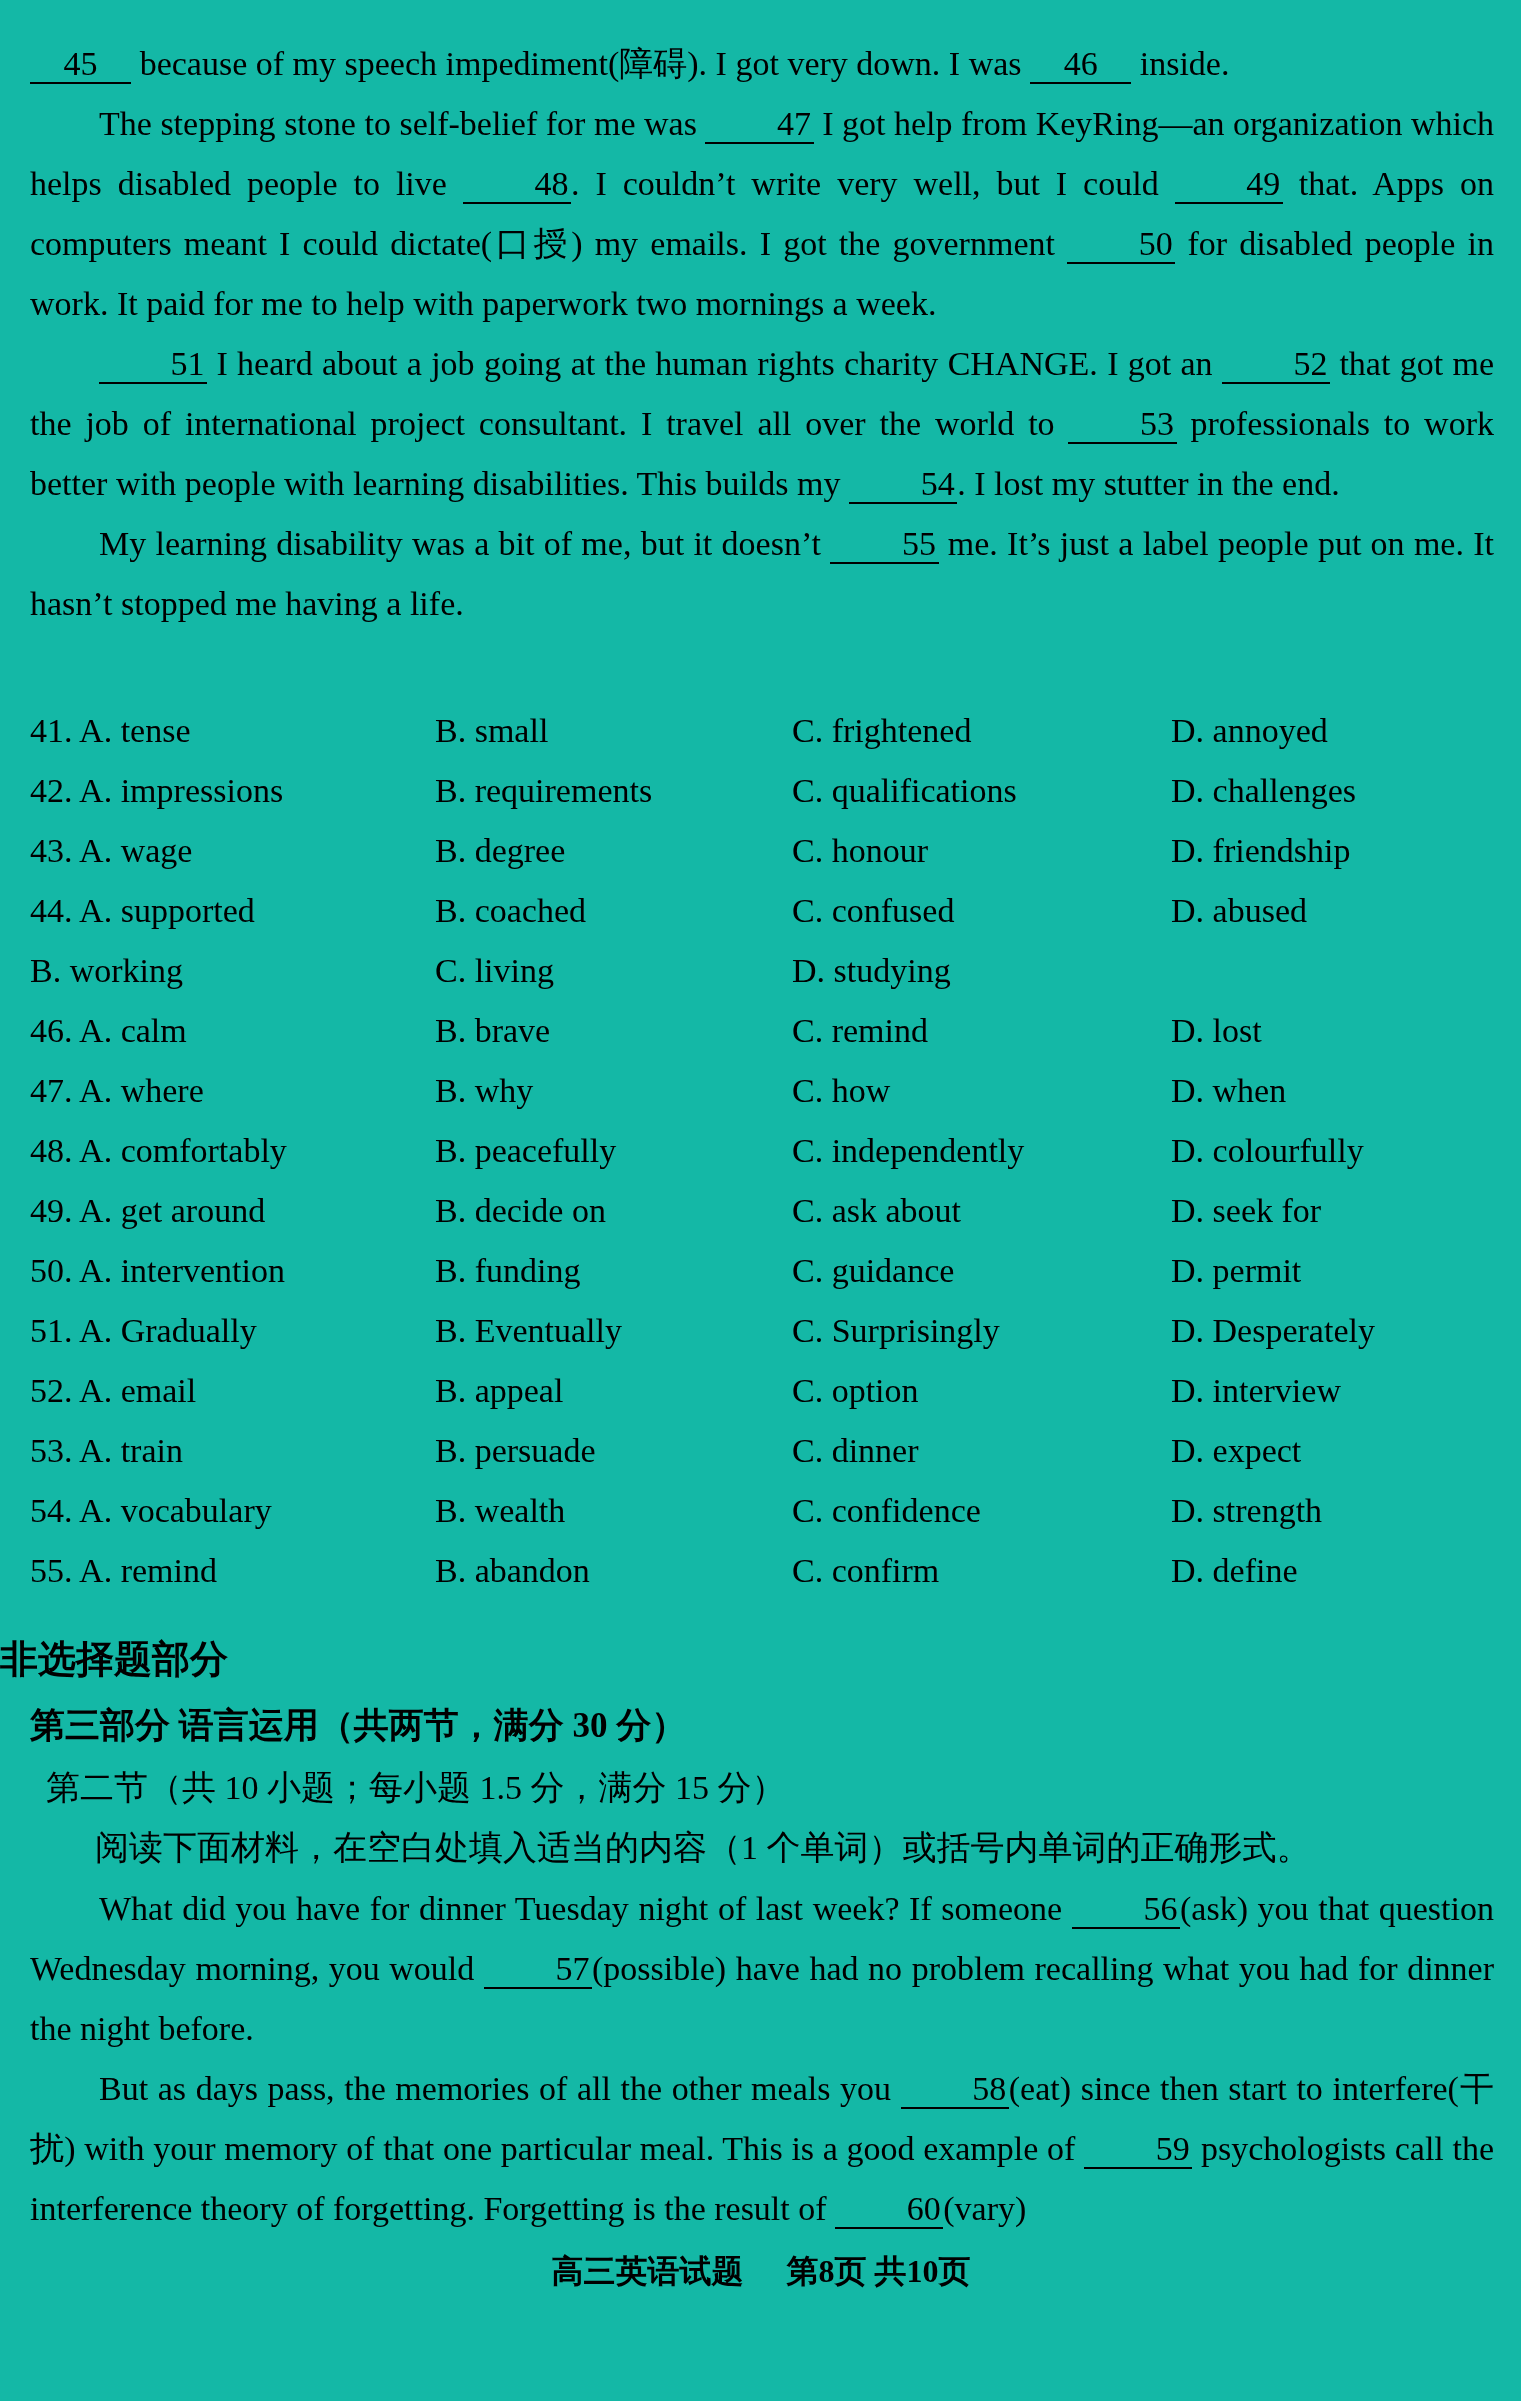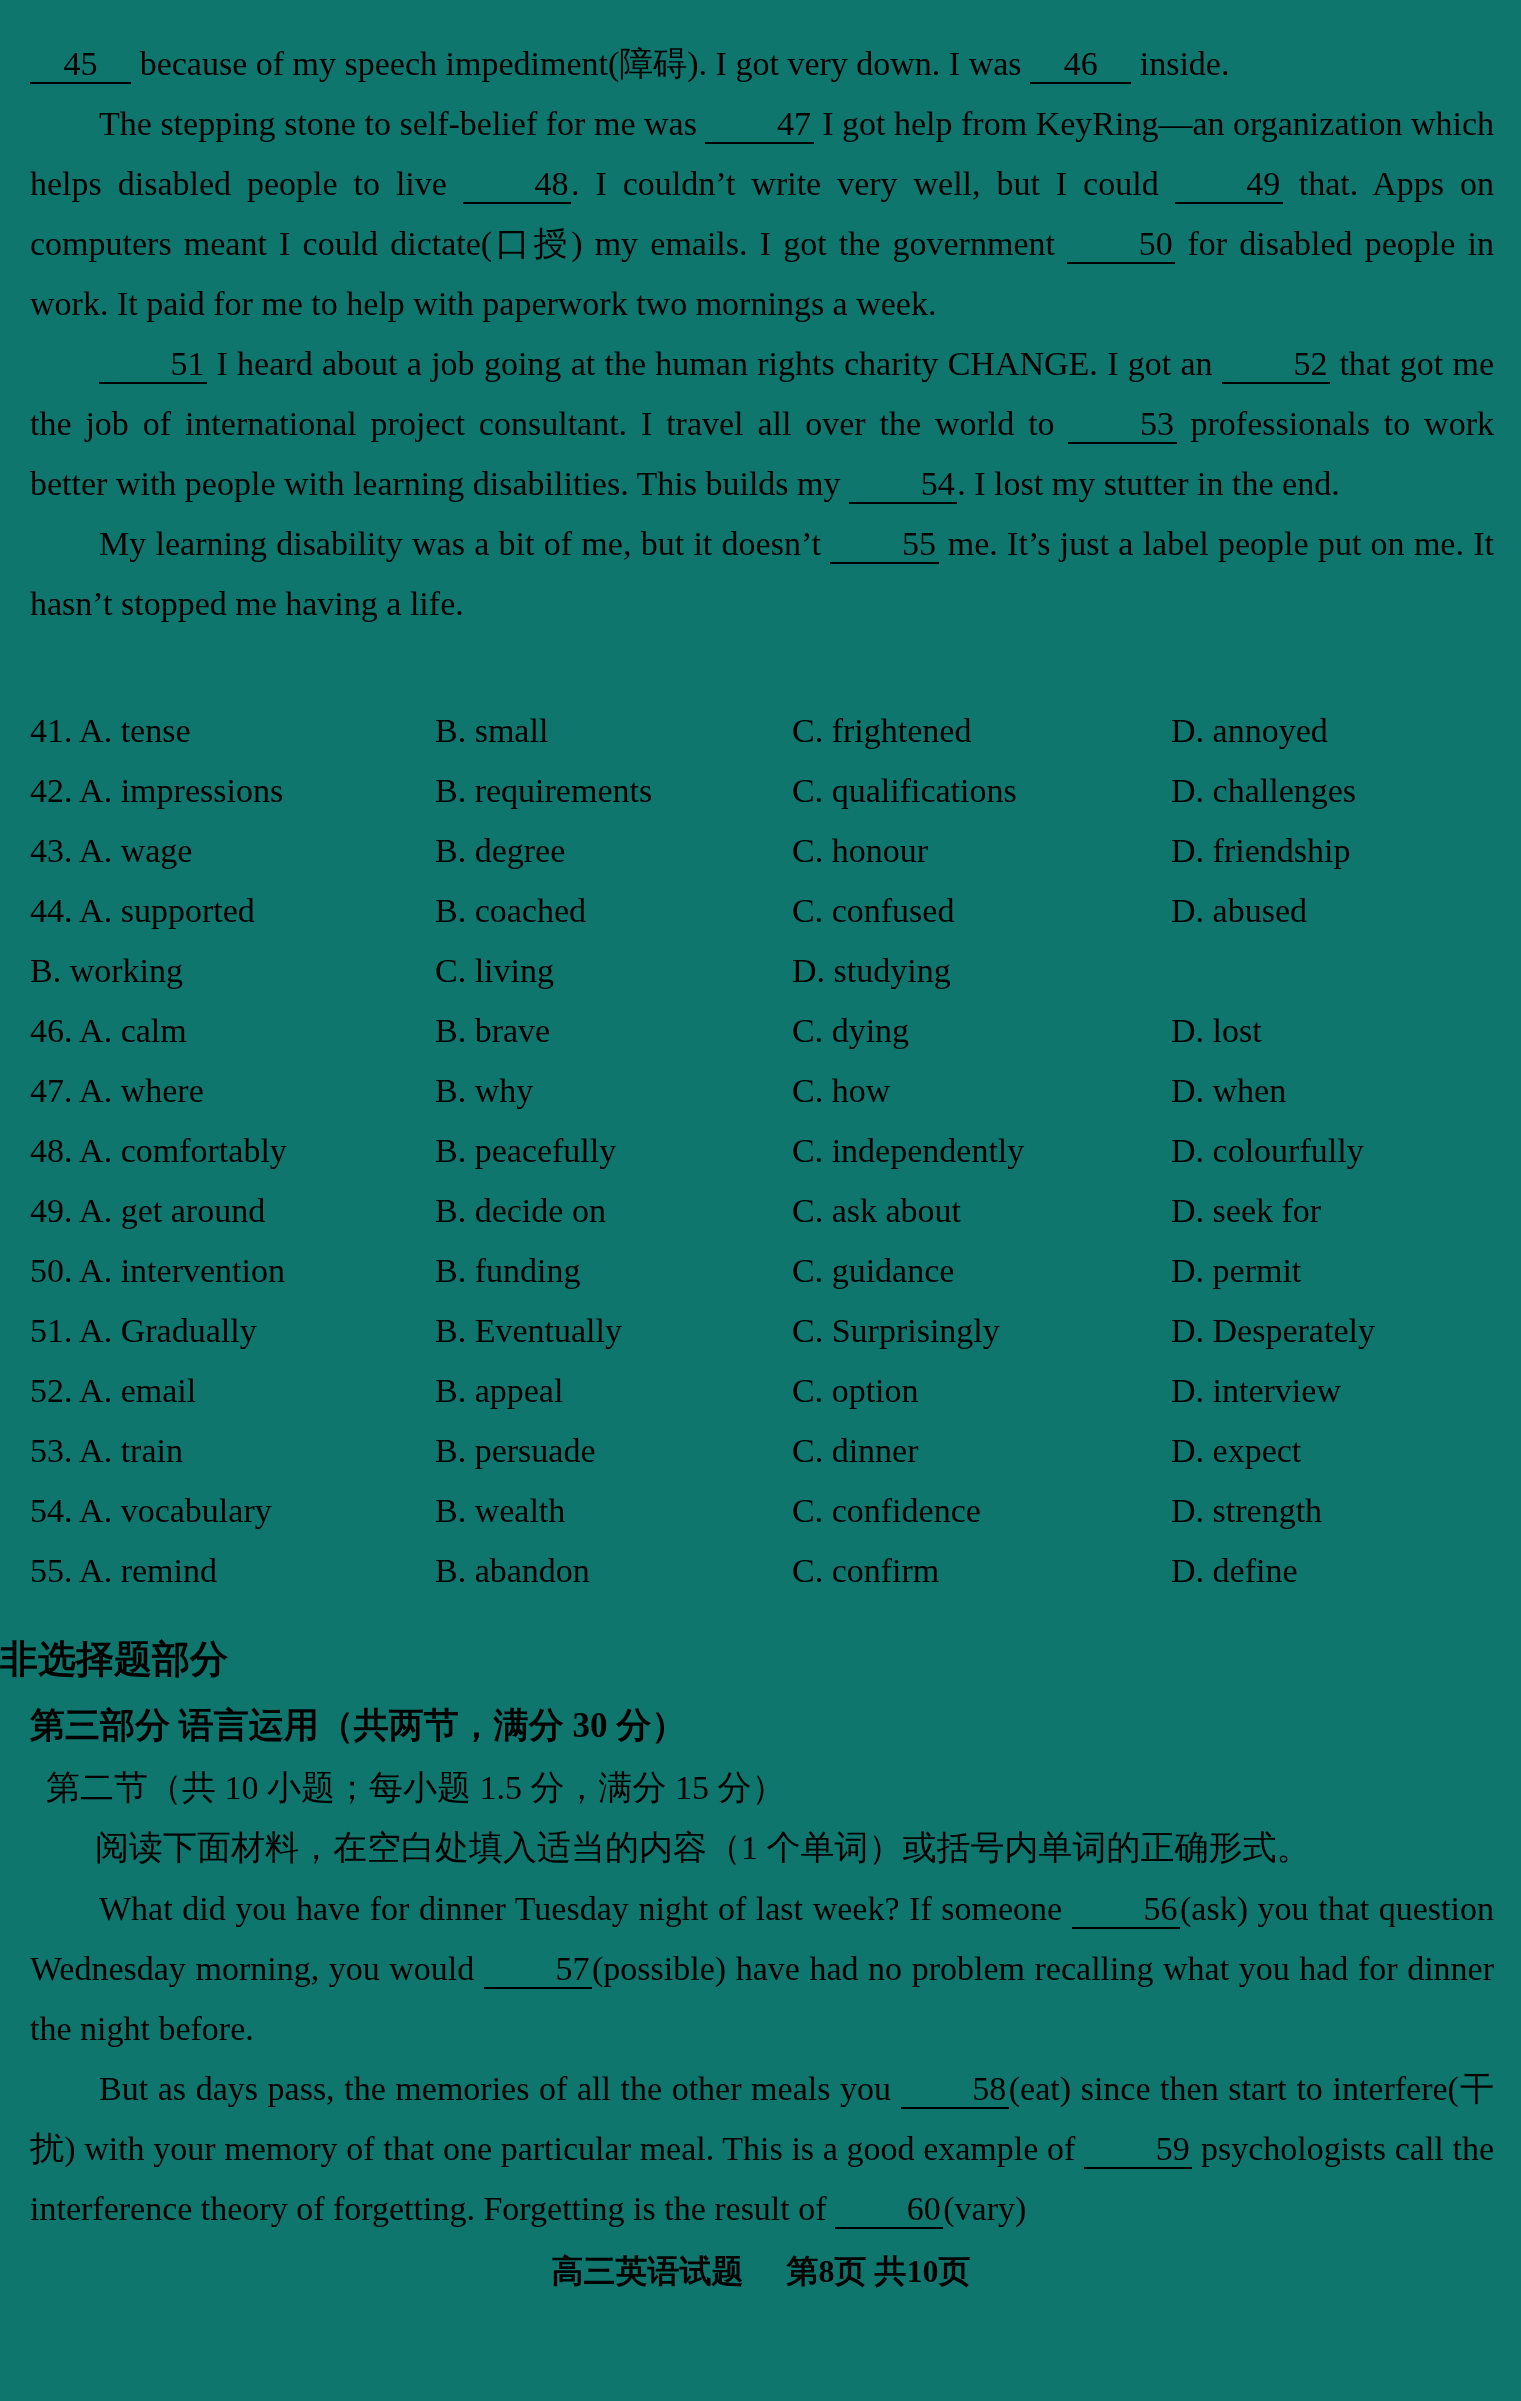--- a/index.html
+++ b/index.html
@@ -4,21 +4,21 @@
 <style>
   html, body {
     margin: 0;
     padding: 0;
     background: #ffffff;
   }
   .page {
     position: relative;
     width: 1522px;
     height: 2401px;
-    background: #0f766e;
+    background: #14b8a6;
     color: #000000;
     font-family: "Liberation Serif", "DejaVu Serif", serif;
     font-size: 34px;
     overflow: hidden;
   }
   
   .passage {
     position: absolute;
     left: 30px;
     right: 28px;
@@ -144,21 +144,21 @@
         <div class="opt-cell">D. abused</div>
       </div>
       <div class="opt-row">
         <div class="opt-cell">B. working</div>
         <div class="opt-cell">C. living</div>
         <div class="opt-cell">D. studying</div>
       </div>
       <div class="opt-row">
         <div class="opt-cell">46. A. calm</div>
         <div class="opt-cell">B. brave</div>
-        <div class="opt-cell">C. dying</div>
+        <div class="opt-cell">C. remind</div>
         <div class="opt-cell">D. lost</div>
       </div>
       <div class="opt-row">
         <div class="opt-cell">47. A. where</div>
         <div class="opt-cell">B. why</div>
         <div class="opt-cell">C. how</div>
         <div class="opt-cell">D. when</div>
       </div>
       <div class="opt-row">
         <div class="opt-cell">48. A. comfortably</div>

